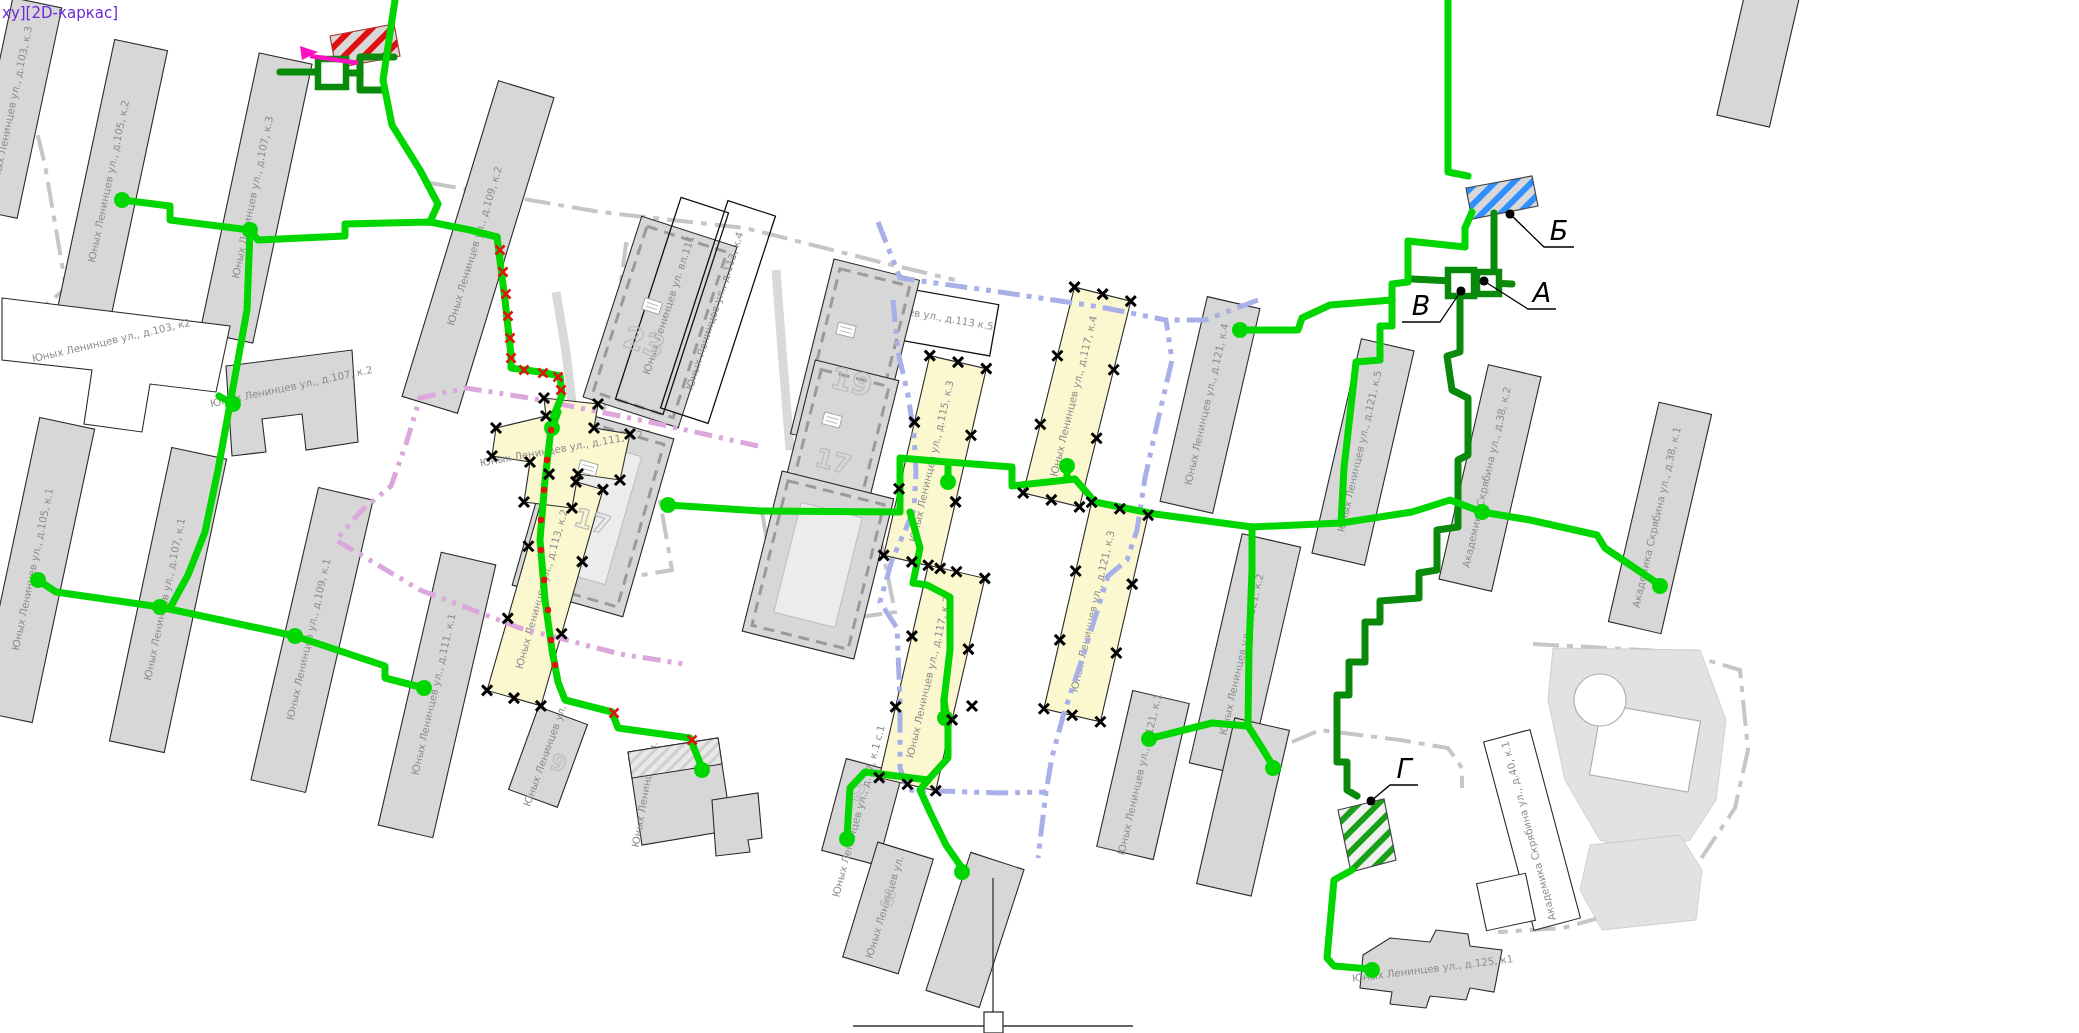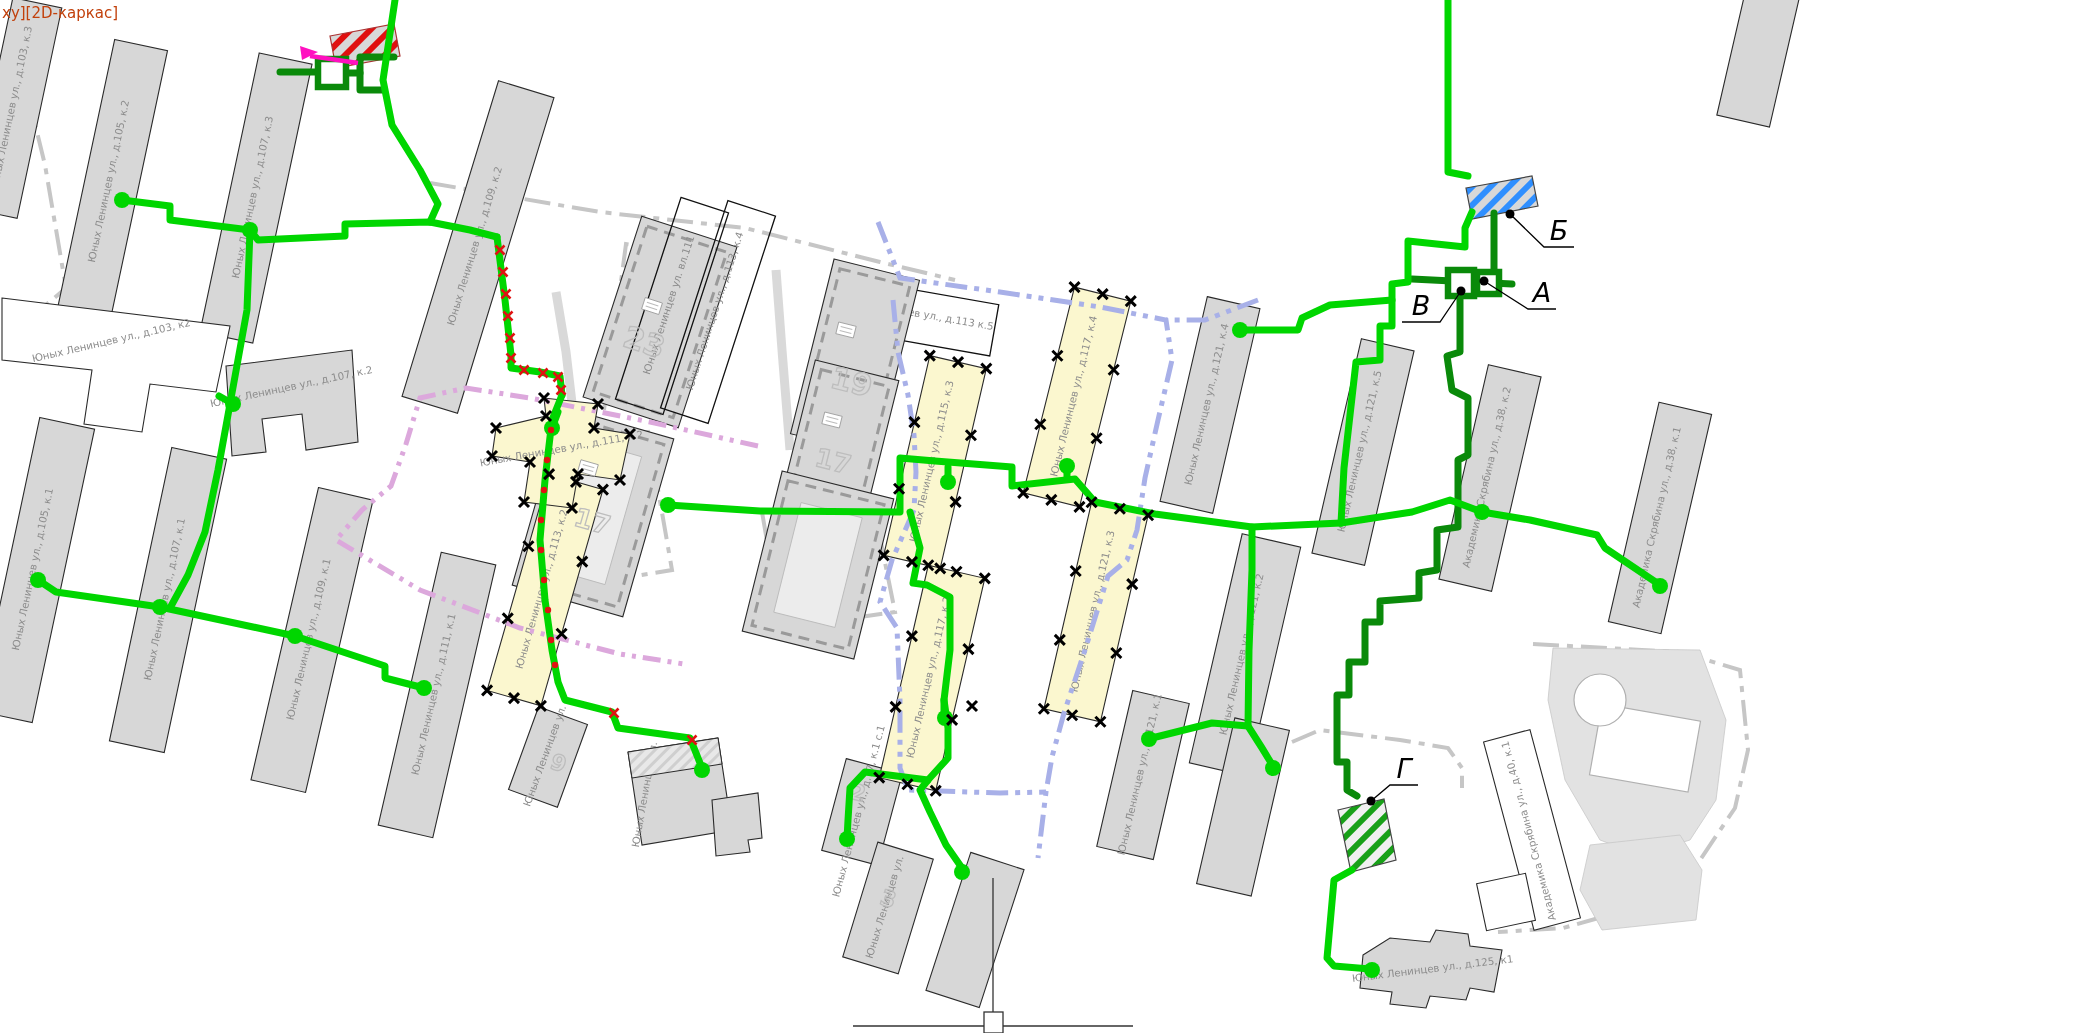--- a/index.html
+++ b/index.html
@@ -1,18 +1,18 @@
 <!DOCTYPE html>
 <html><head>
 <meta charset="utf-8">
 <style>
   html,body{margin:0;padding:0;background:#fff;}
   #viewport{position:relative;width:2079px;height:1033px;background:#fff;overflow:hidden;
             font-family:"DejaVu Sans",sans-serif;}
-  #vp-caption{position:absolute;left:2px;top:4px;font-size:15px;color:#c2410c;z-index:5;
+  #vp-caption{position:absolute;left:2px;top:4px;font-size:15px;color:#6d28d9;z-index:5;
               font-family:"DejaVu Sans",sans-serif;}
   svg{position:absolute;left:0;top:0;}
   text{font-family:"DejaVu Sans",sans-serif;}
 </style>
 </head>
 <body>
 
 <div id="viewport">
   <div id="vp-caption">xy][2D-каркас]</div>
   <svg id="map-svg" width="2079" height="1033" viewBox="0 0 2079 1033" xmlns="http://www.w3.org/2000/svg">

